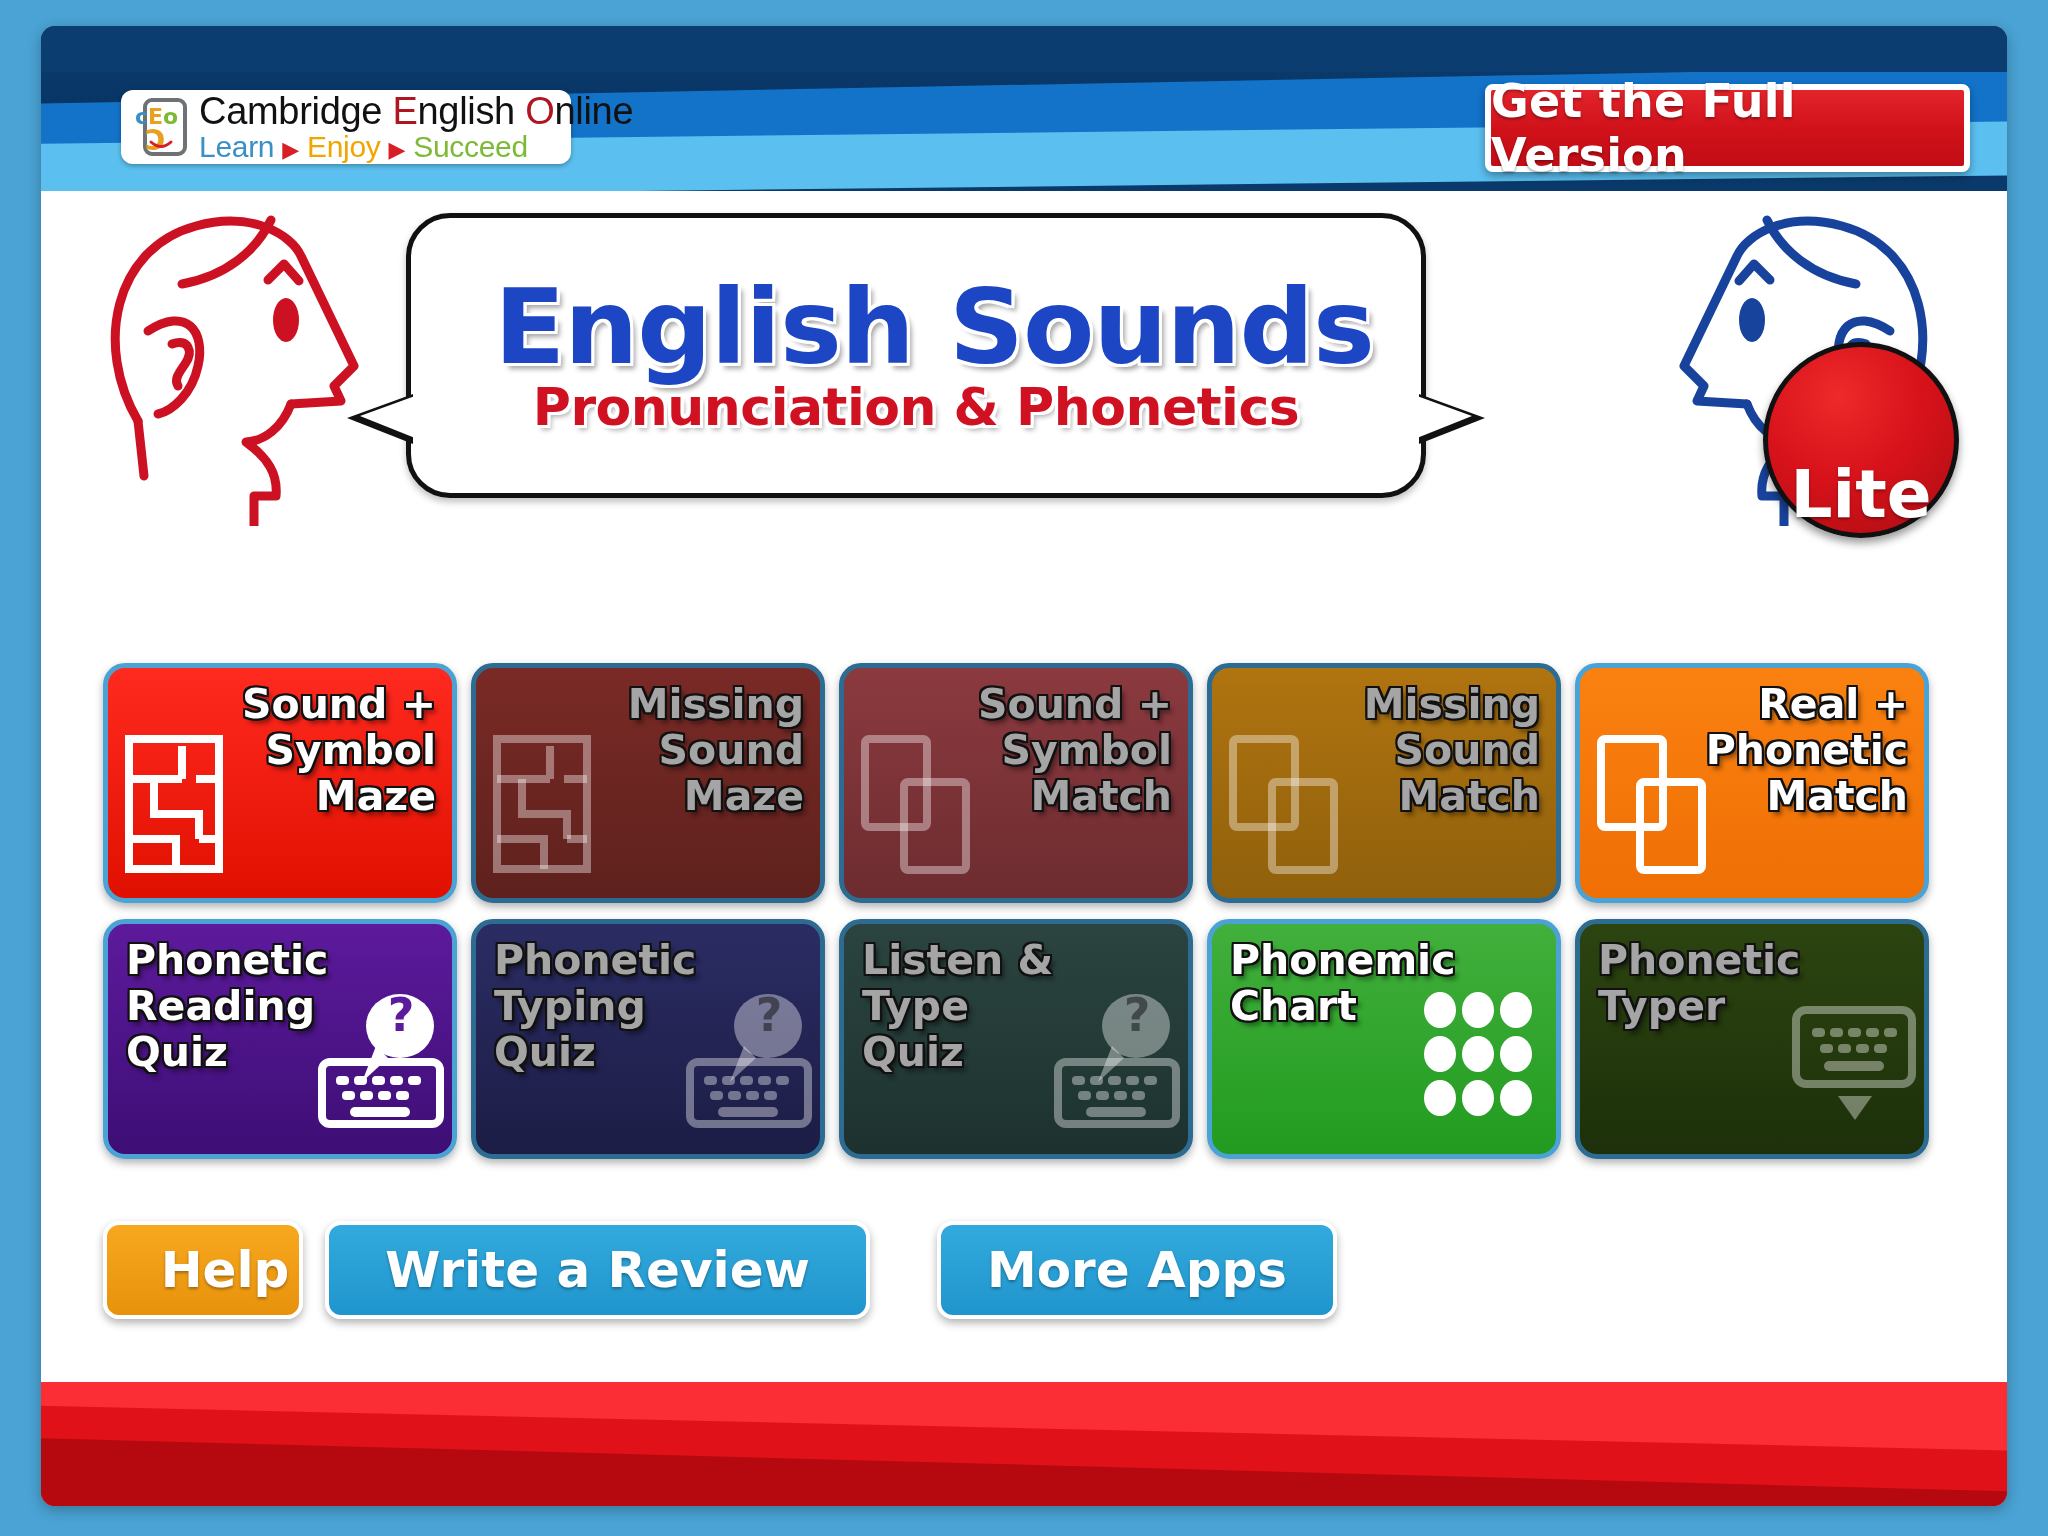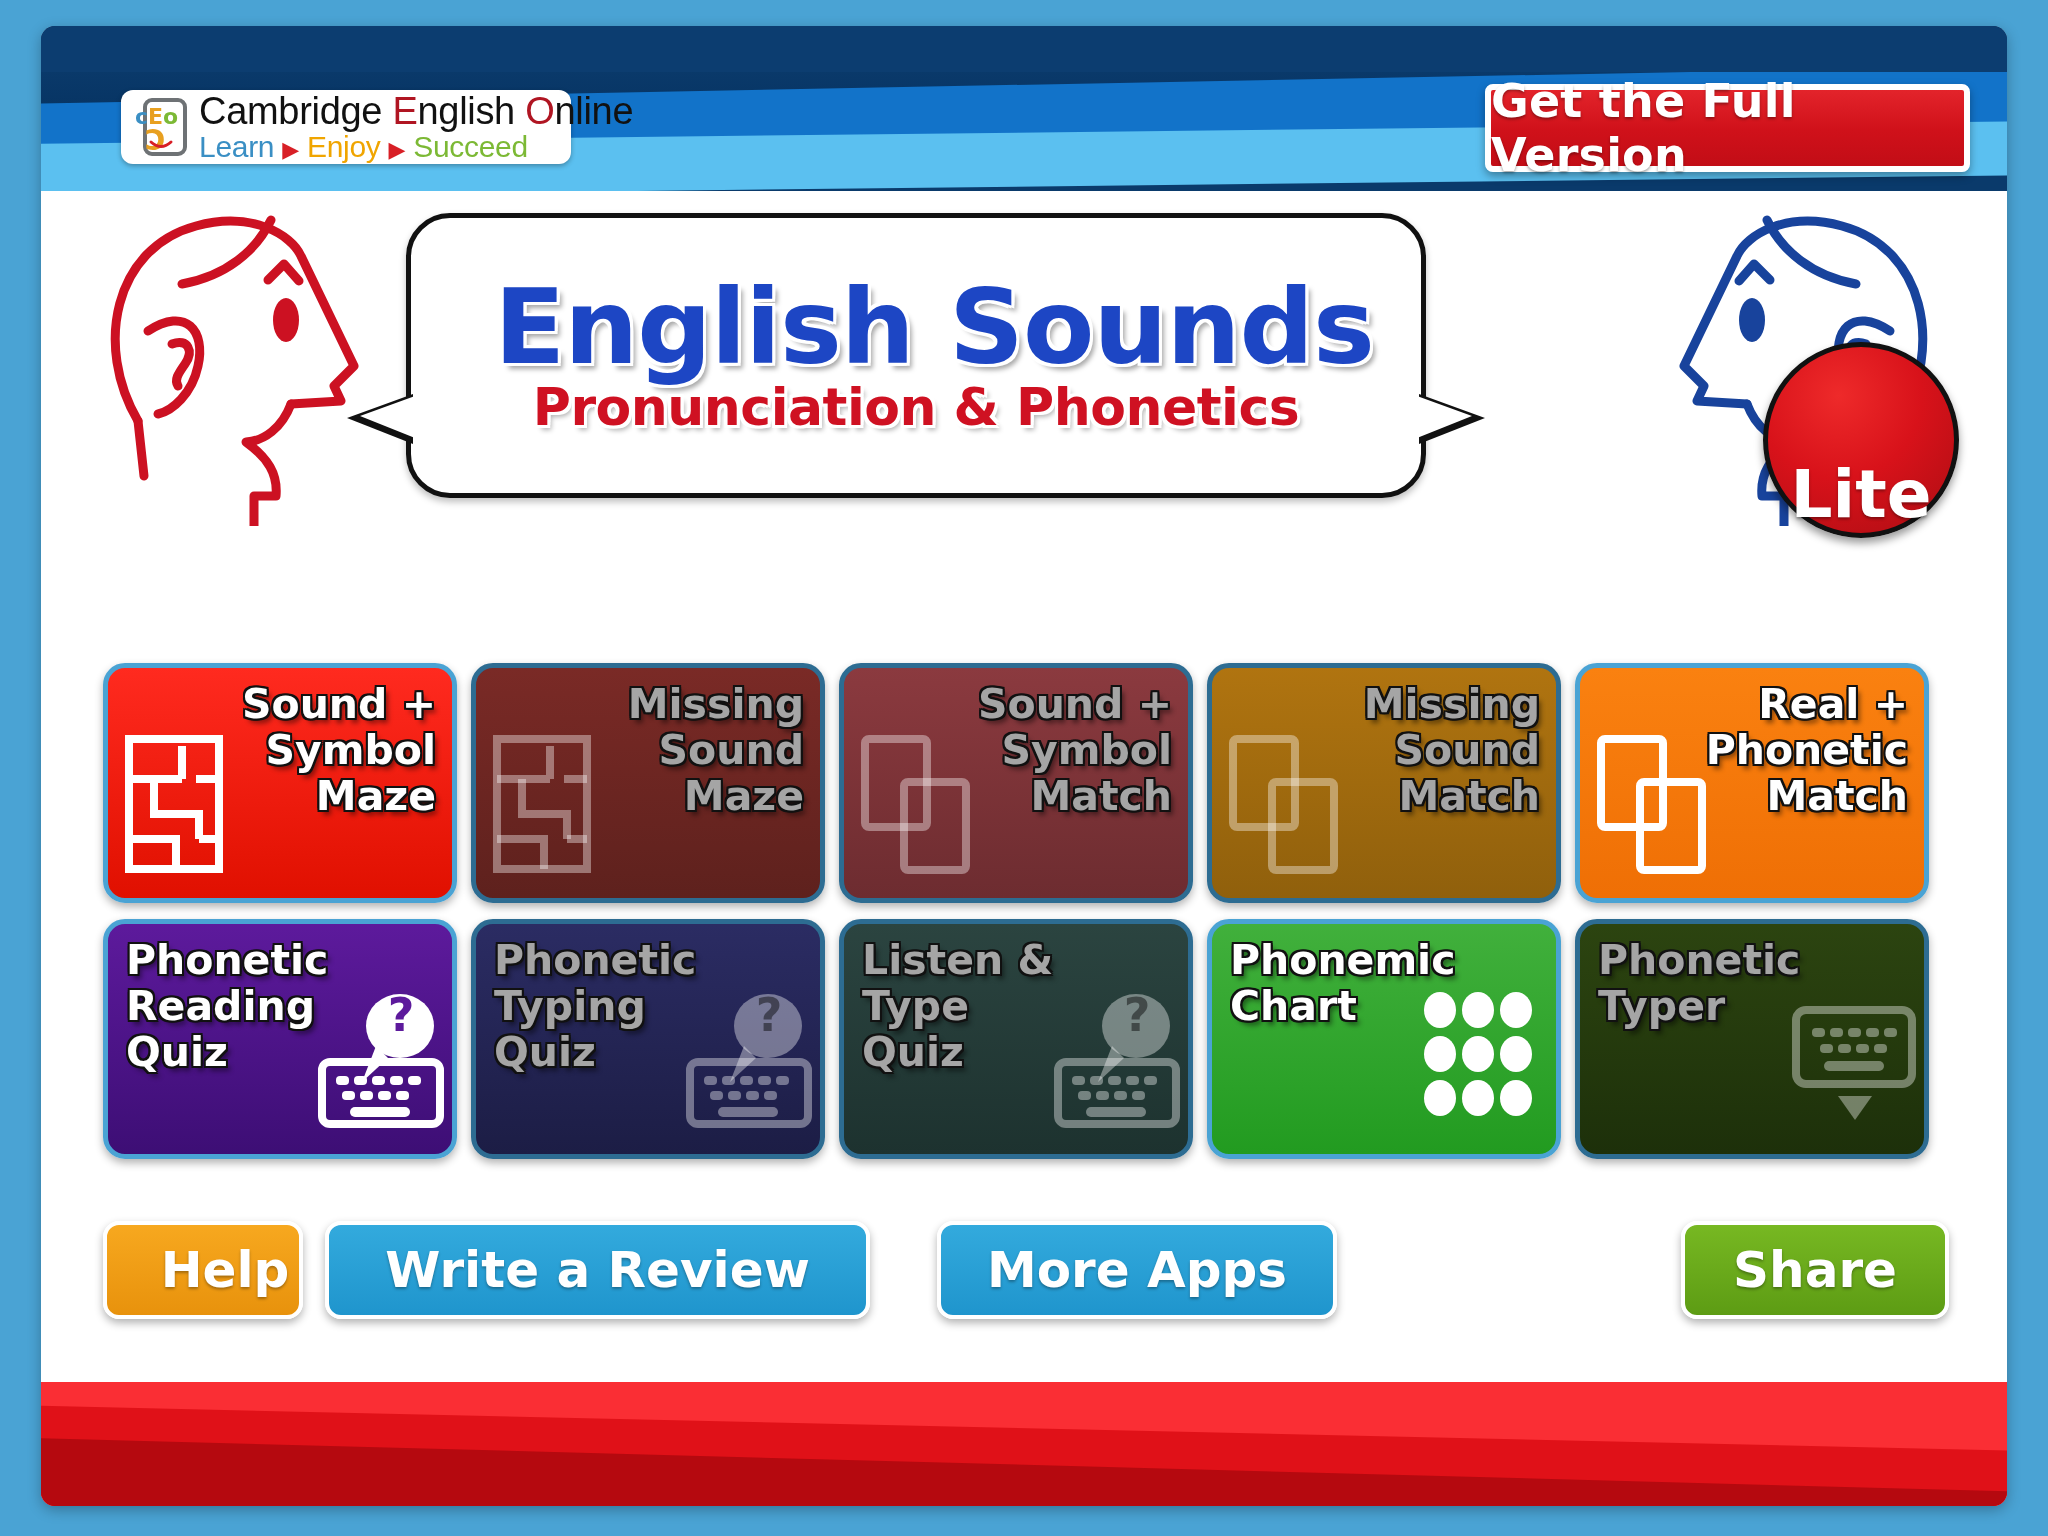--- a/index.html
+++ b/index.html
@@ -433,23 +433,20 @@
   <div id="bottom-bar">
     <div class="btn" id="help-button">
       <span>Help</span>
     </div>
     <div class="btn" id="write-review-button">
       <span>Write a Review</span>
     </div>
     <div class="btn" id="more-apps-button">
       <span>More Apps</span>
     </div>
-    <div class="btn" id="share-button">
-      <span>Share</span>
-    </div>
   </div>
 
   <div id="footer">
     <div class="ft ft-bright"></div>
     <div class="ft ft-mid"></div>
     <div class="ft ft-dark"></div>
   </div>
 
 </div>
 

